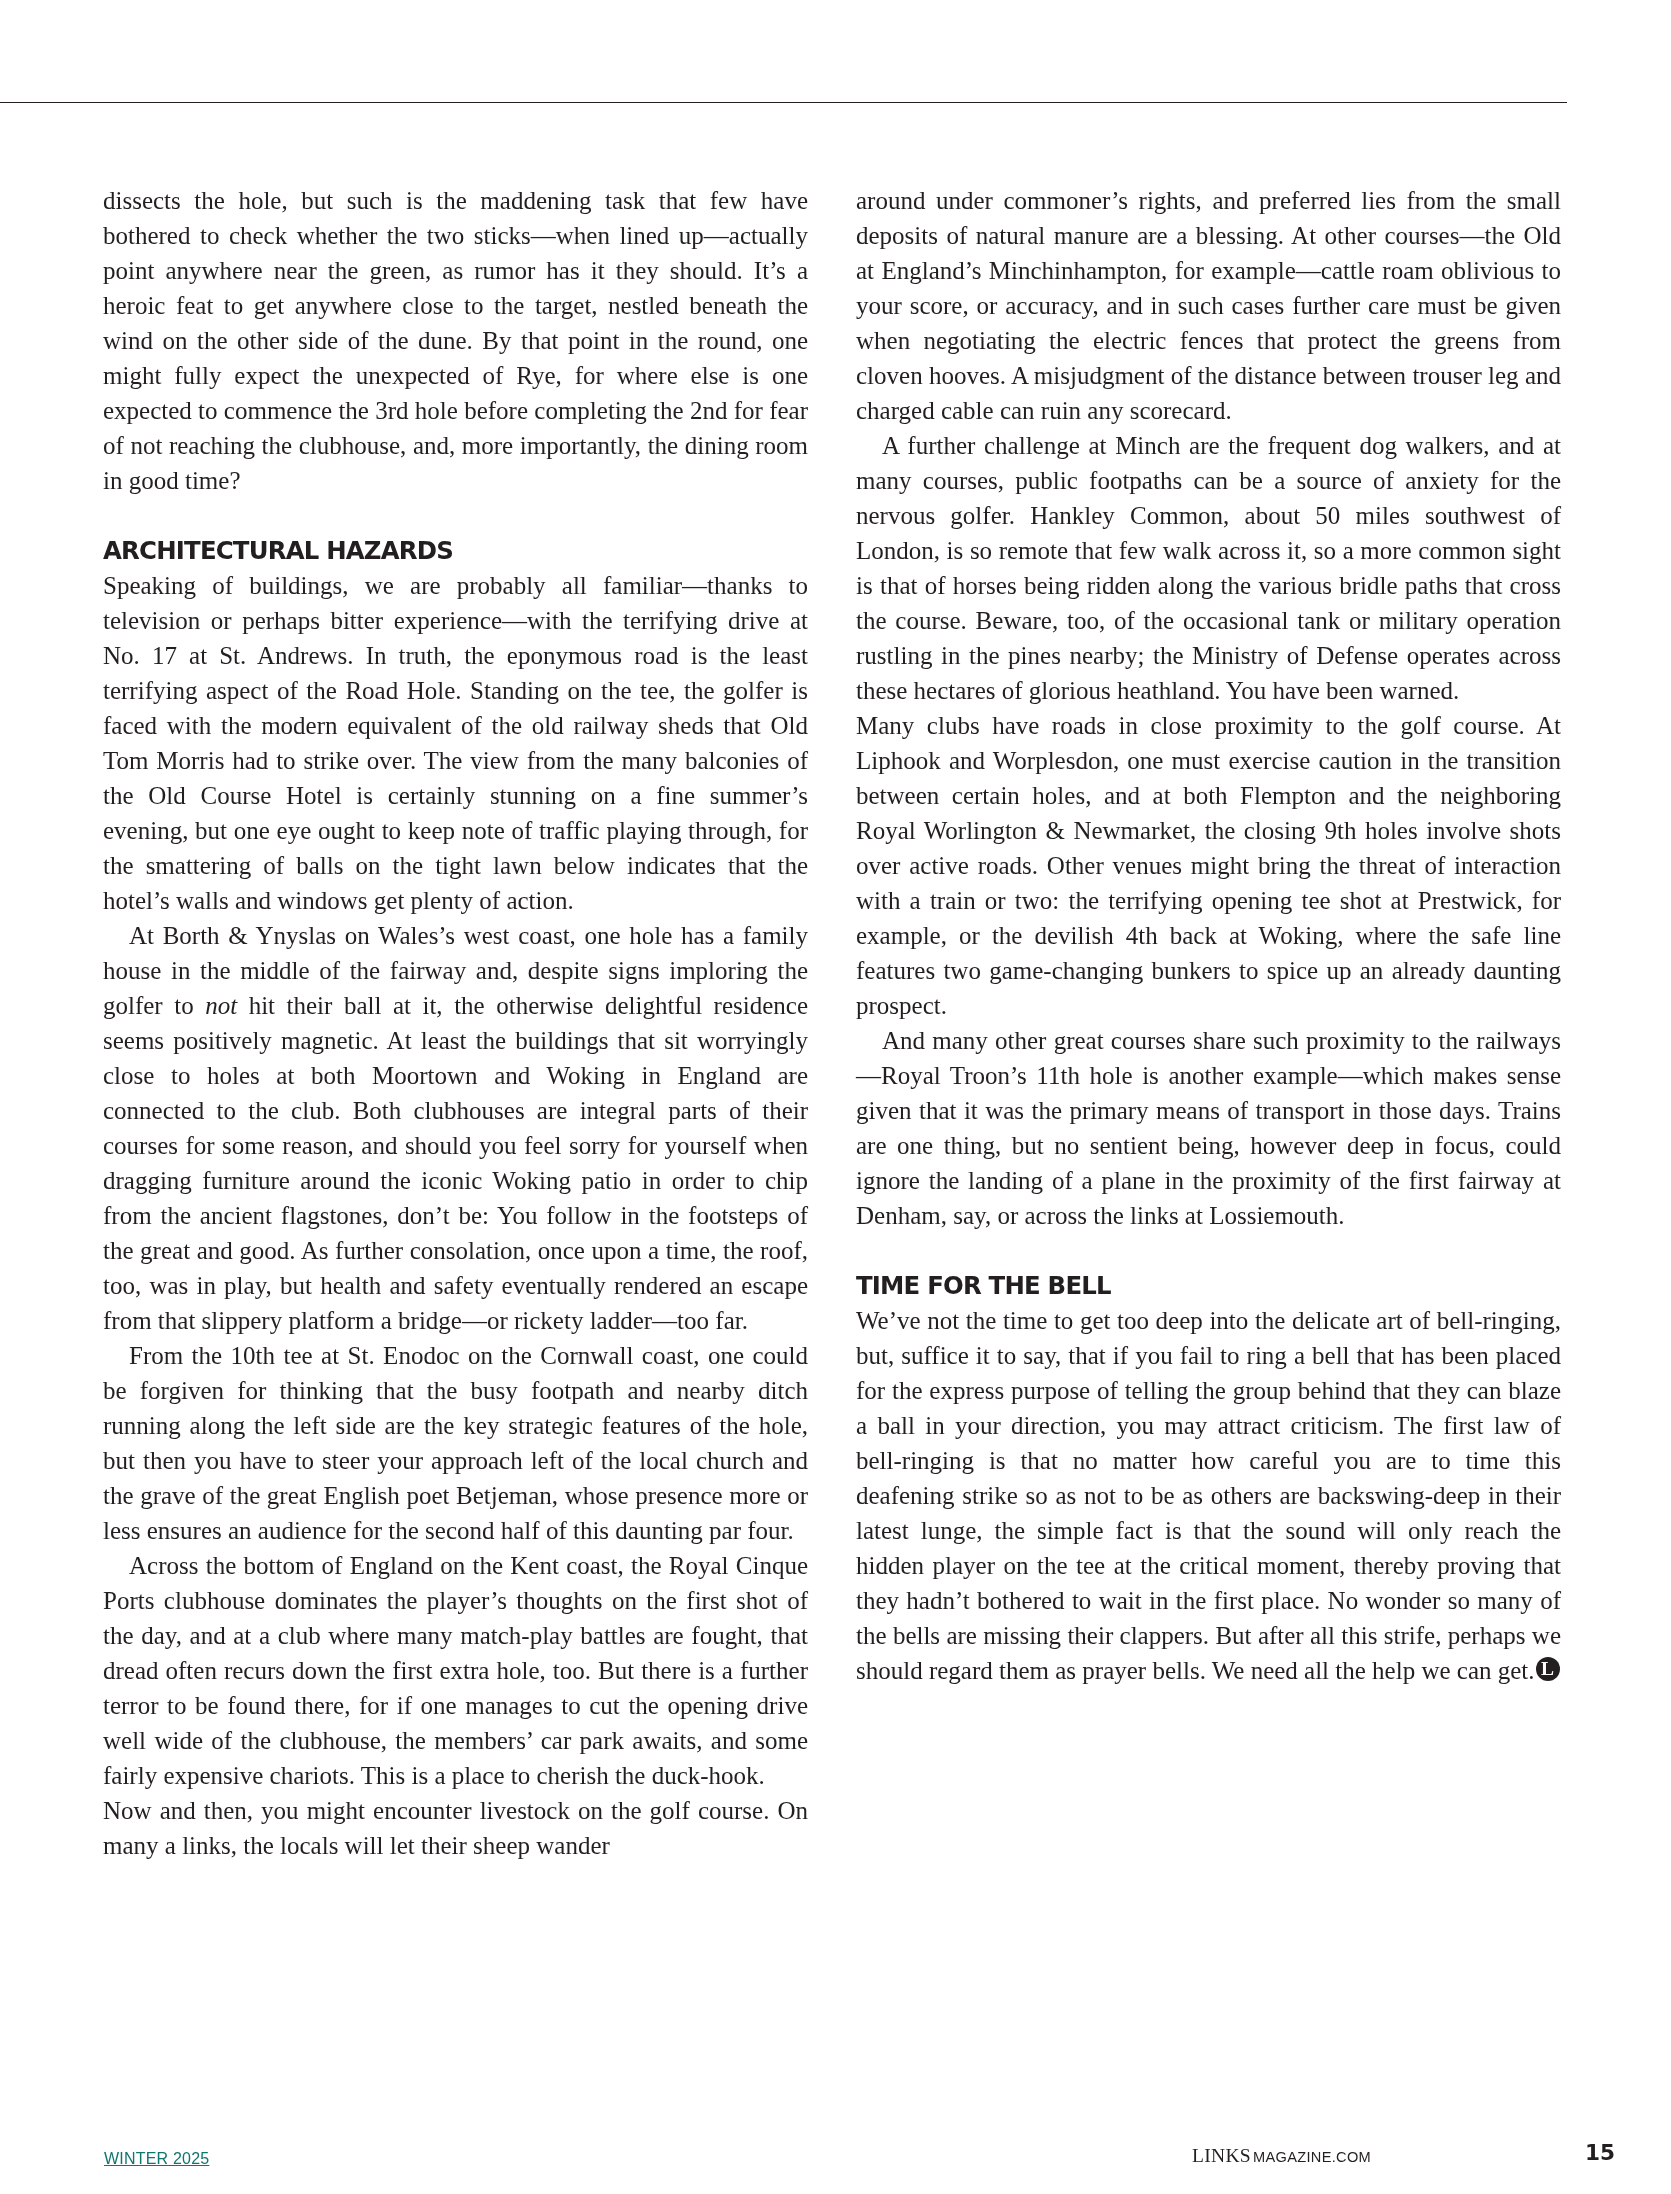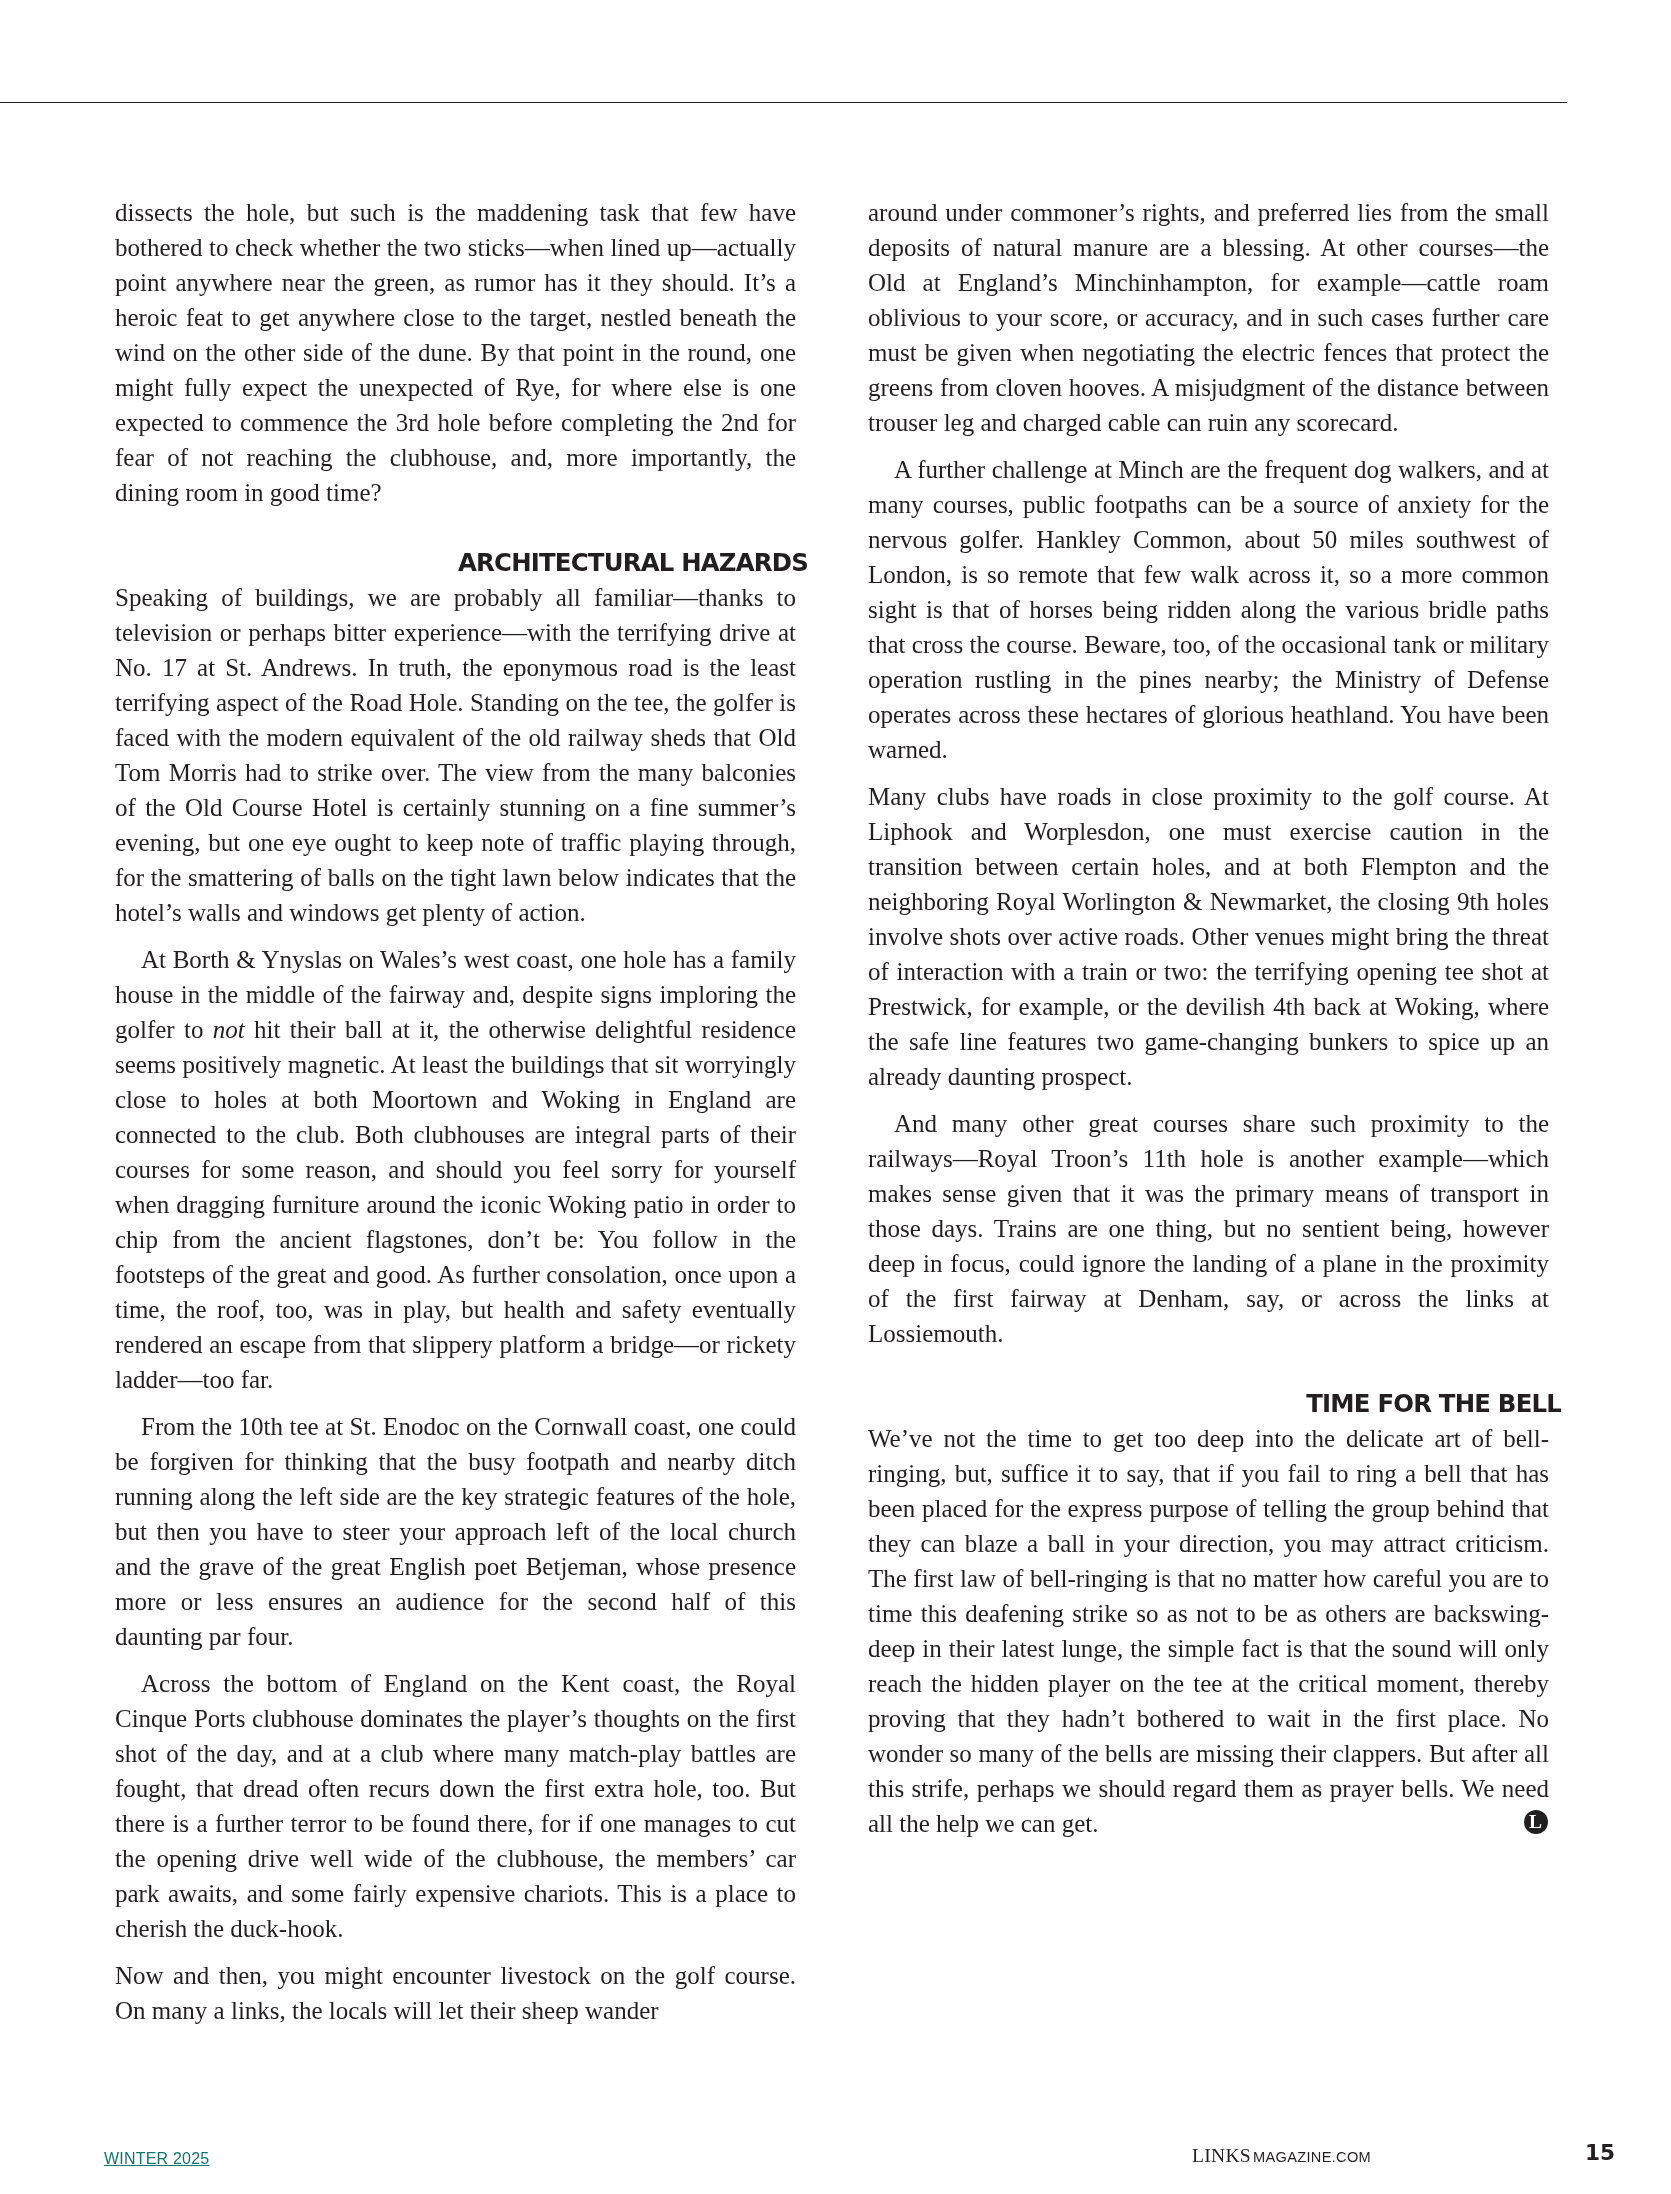--- a/index.html
+++ b/index.html
@@ -1,23 +1,23 @@
 <!DOCTYPE html>
 <html style="font-size:11px"><head>
 <meta charset="utf-8">
 <style>
   html, body { margin: 0; padding: 0; background: #ffffff; }
   body { width: 1672px; height: 2194px; position: relative; overflow: hidden; color: #231f20; }
   .top-rule { position: absolute; left: 0; top: 102px; width: 1567px; height: 1.4px; background: #231f20; }
   .col { position: absolute; top: 183px; width: 705px; font-family: "Liberation Serif", "DejaVu Serif", serif; font-size: 25px; line-height: 35px; text-align: justify; hyphens: manual; }
   .col.left { left: 103px; }
   .col.right { left: 856px; }
-  .col p { margin: 12px; }
+  .col p { margin: 0; }
   .col p.indent { text-indent: 26px; }
-  .col h2 { font-family: "DejaVu Sans", "Liberation Sans", sans-serif; font-weight: bold; font-size: 24.4px; letter-spacing: -0.8px; line-height: 35px; margin: 35px 0 0 0; padding: 0; text-align: right; }
+  .col h2 { font-family: "DejaVu Sans", "Liberation Sans", sans-serif; font-weight: bold; font-size: 24.4px; letter-spacing: -0.8px; line-height: 35px; margin: 35px 0 0 0; padding: 0; text-align: left; }
   .col p.after-head { margin-top: 0; }
   .col em { font-style: italic; }
   .endmark { display: inline-block; float: right; width: 24px; height: 24px; border-radius: 50%; background: #231f20; color: #ffffff; font-family: "Liberation Serif", serif; font-weight: bold; font-size: 19.5px; line-height: 24px; text-align: center; margin-top: 4.2px; margin-right: 1.4px; }
   .footer-left { position: absolute; left: 104px; top: 2150px; font-family: "Liberation Sans", "DejaVu Sans", sans-serif; font-size: 16px; color: #0f766e; letter-spacing: 0.2px; text-decoration: underline; }
   .footer-right { position: absolute; right: 0; top: 2139px; width: 1672px; }
   .links-brand { position: absolute; right: 301px; top: 5.6px; font-family: "Liberation Serif", serif; font-size: 19.5px; color: #231f20; letter-spacing: 0.3px; }
   .links-domain { font-family: Liberation Sans, sans-serif; font-size: 14.6px; letter-spacing: 0.3px; margin-left: 2.1px; }
   .page-number { position: absolute; right: 57px; top: 1.4px; font-family: "DejaVu Sans", "Liberation Sans", sans-serif; font-weight: bold; font-size: 21.6px; color: #231f20; text-align: right; }
 </style>
 </head>

